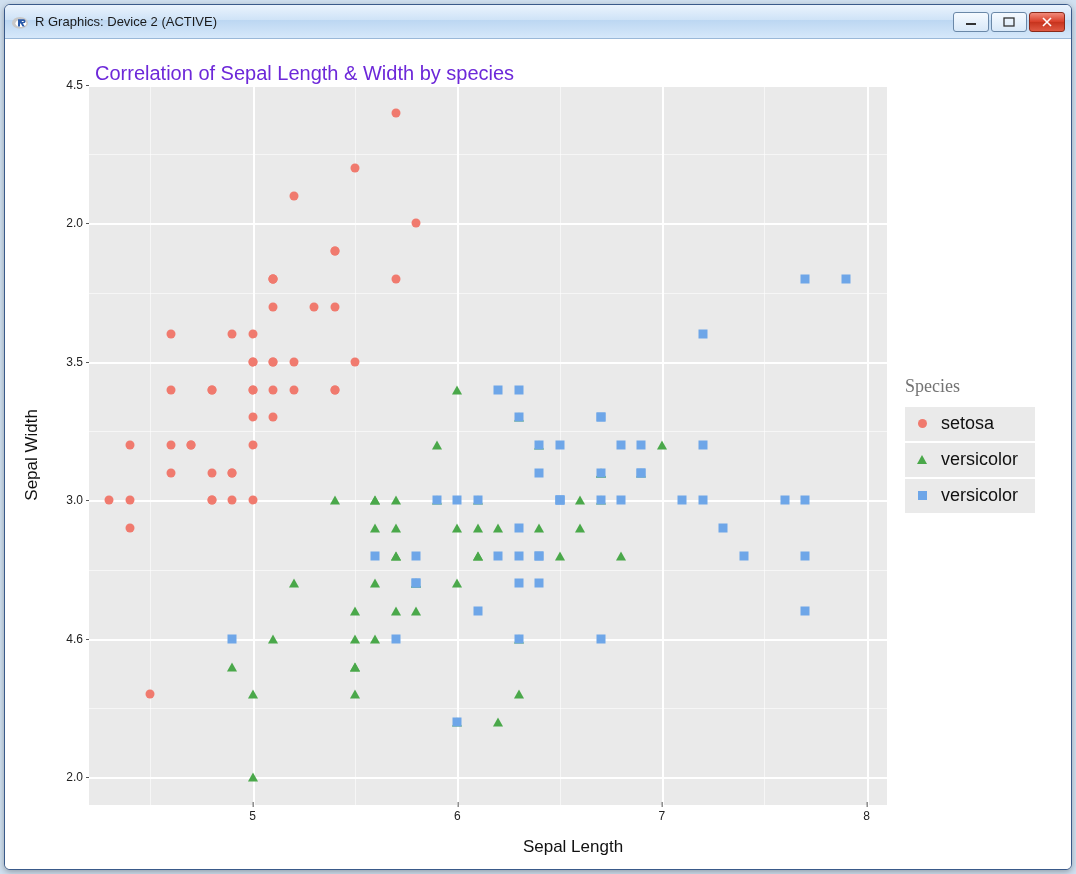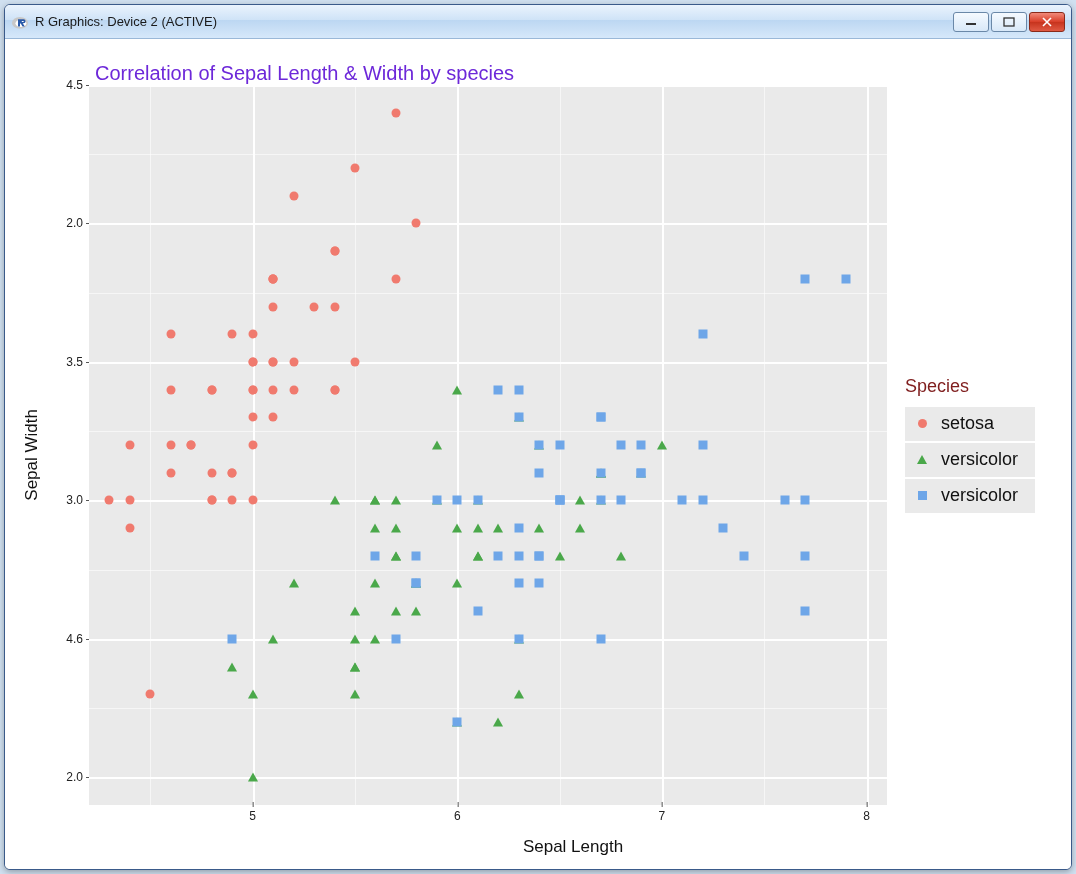--- a/index.html
+++ b/index.html
@@ -143,22 +143,23 @@
 }
 .legend-cell {
   width: 170px;
   display: flex;
   flex-direction: column;
   justify-content: center;
   padding-left: 18px;
 }
 .legend-title {
   font-size: 18px;
-  color: #7f1d1d;
+  color: #737373;
   margin-bottom: 10px;
+  font-family: Liberation Serif, serif;
 }
 .legend-item {
   display: flex; align-items: center;
   height: 34px;
   background: #eaeaea;
   margin-bottom: 2px;
   padding: 0 8px;
   gap: 10px;
   width: 130px;
 }

